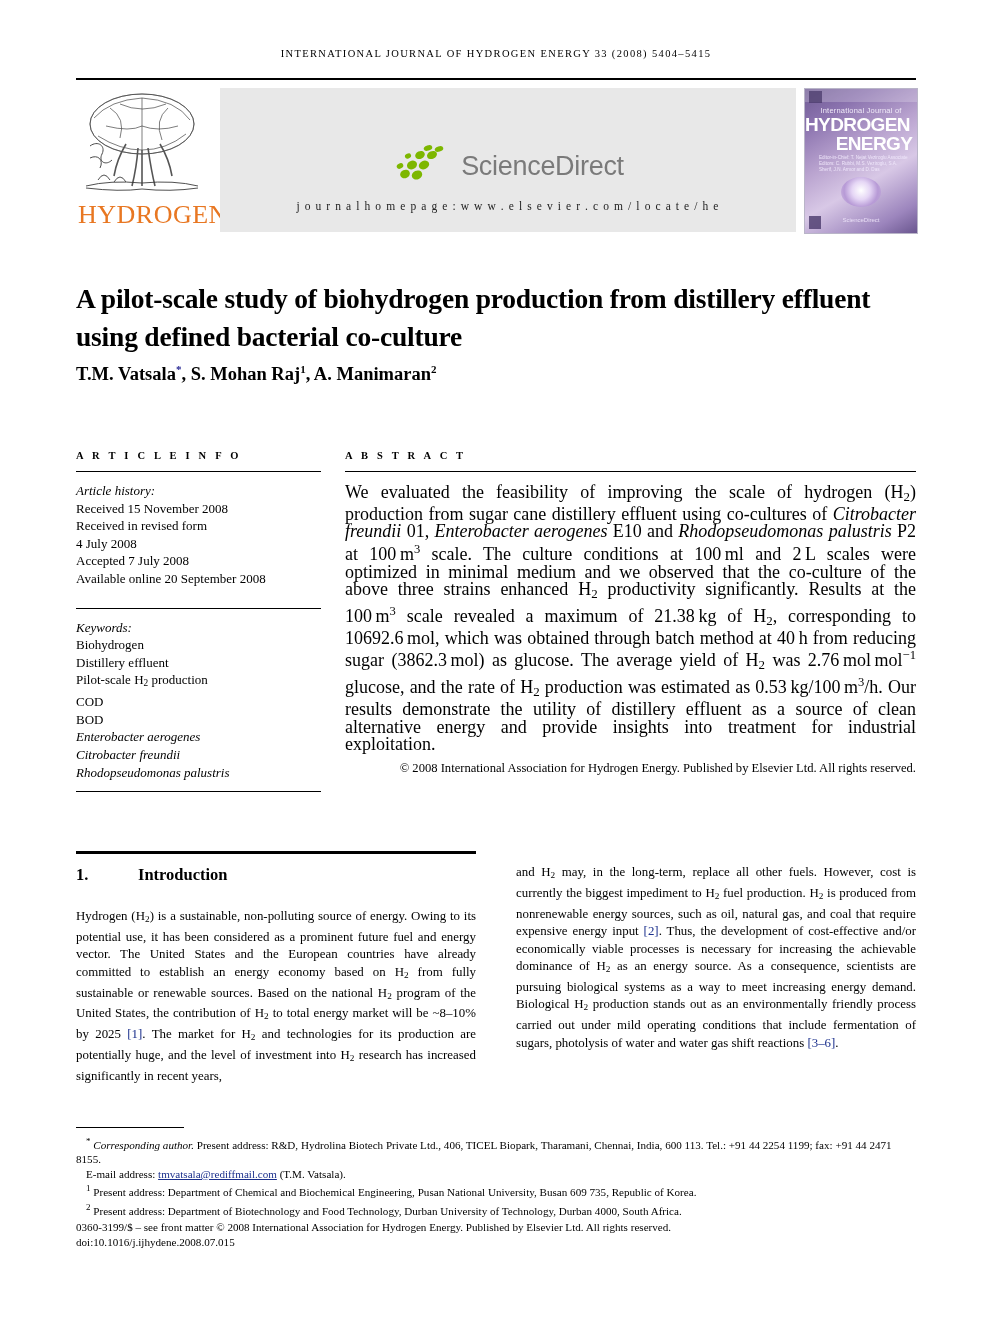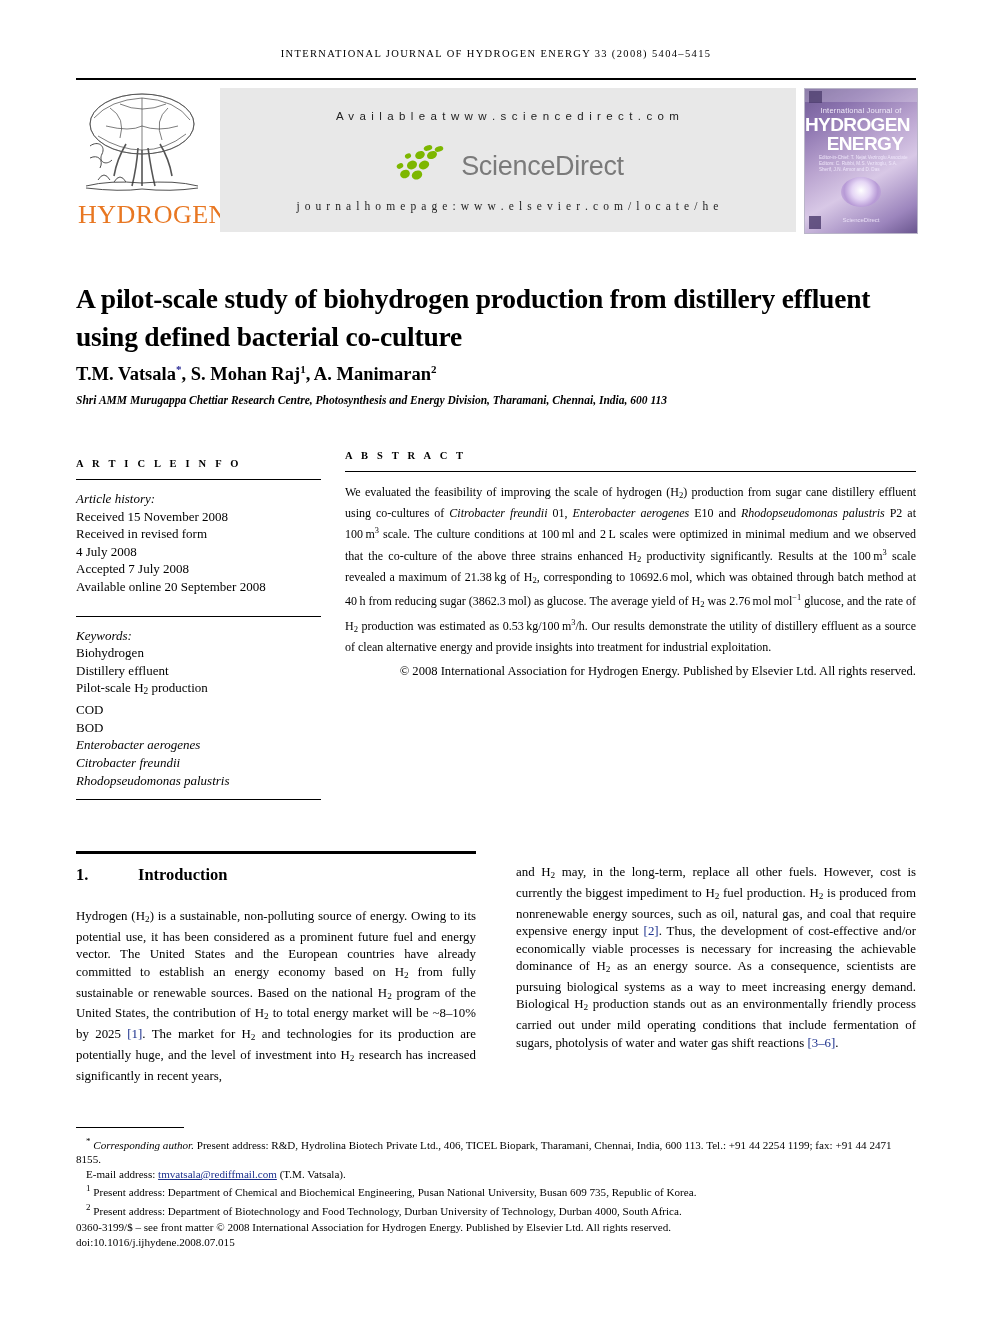--- a/index.html
+++ b/index.html
@@ -154,21 +154,21 @@
     position: absolute; left: 0; top: 26px; width: 112px;
     text-align: left;
     font-family: "Liberation Sans", sans-serif;
     font-weight: bold;
     font-size: 19px;
     line-height: 19px;
     color: #ffffff;
     letter-spacing: -0.6px;
   }
   .cover-h2 {
-    position: absolute; left: 4px; top: 45px; width: 112px;
+    position: absolute; left: 13px; top: 45px; width: 112px;
     text-align: center;
     font-family: "Liberation Sans", sans-serif;
     font-weight: bold;
     font-size: 19px;
     line-height: 19px;
     color: #ffffff;
     letter-spacing: -0.6px;
   }
   .cover-eds {
     position: absolute; left: 14px; top: 66px; width: 90px;
@@ -222,21 +222,21 @@
     left: 76px; top: 392px;
     width: 840px;
     font-family: "Liberation Serif", serif;
     font-style: italic;
     font-size: 11.5px;
     line-height: 16px;
     font-weight: 600;
   }
 
   
-  .infobox { position: absolute; left: 76px; top: 450px; width: 245px; margin-top: 8px; }
+  .infobox { position: absolute; left: 76px; top: 450px; width: 245px; }
   .absbox  { position: absolute; left: 345px; top: 450px; width: 571px; }
 
   .sec-head {
     font-family: "Liberation Serif", serif;
     font-weight: bold;
     font-size: 10.5px;
     letter-spacing: 3.2px;
     text-transform: uppercase;
   }
   .hr-thin {
@@ -253,21 +253,21 @@
     line-height: 17.6px;
   }
   .info-body .ital { font-style: italic; }
   .kw-gap { height: 14px; }
   .hr-mid { height: 1px; background: #000; margin: 6px 0 0 0; }
   .hr-bottom { height: 1px; background: #000; margin-top: 10px; }
 
   .abs-body {
     margin-top: 12px;
     font-family: "Liberation Serif", serif;
-    font-size: 12px;
+    font-size: 18px;
     line-height: 17.6px;
     text-align: justify;
   }
   .abs-copy {
     margin-top: 6px;
     font-family: "Liberation Serif", serif;
     font-size: 12.6px;
     line-height: 17.6px;
     text-align: right;
   }
@@ -367,21 +367,20 @@
             <path d="M6 100 Q40 104 62 101 Q90 104 118 100"></path>
             <path d="M18 92 Q24 82 30 92"></path>
             <path d="M34 94 Q40 84 46 94"></path>
           </g>
         </svg>
       </div>
       <div class="elsevier-wordmark">HYDROGEN</div>
     </div>
 
     <div class="sd-banner">
-      <div class="sd-available">A v a i l a b l e   a t   w w w . s c i e n c e d i r e c t . c o m</div>
       <div class="sd-logo">
         <span class="sd-logo-inner">
           <span class="sd-leaves">
             <svg width="60" height="40" viewBox="0 0 60 40">
               <g fill="#7DB700">
                 <ellipse cx="13" cy="30" rx="5" ry="4.2" transform="rotate(-25 13 30)"></ellipse>
                 <ellipse cx="25" cy="31" rx="5.4" ry="4.4" transform="rotate(-25 25 31)"></ellipse>
                 <ellipse cx="20" cy="21" rx="5.2" ry="4.2" transform="rotate(-25 20 21)"></ellipse>
                 <ellipse cx="32" cy="21" rx="5.4" ry="4.2" transform="rotate(-25 32 21)"></ellipse>
                 <ellipse cx="28" cy="11" rx="5" ry="3.8" transform="rotate(-25 28 11)"></ellipse>
@@ -414,21 +413,20 @@
       <div class="cover-hb"></div>
     </div>
   </div>
 
   <h1 class="title">A pilot-scale study of biohydrogen production from distillery effluent using defined bacterial co-culture</h1>
 
   <div class="authors">
     <span>T.M. Vatsala</span><sup class="author-star">*</sup><span>, S. Mohan Raj</span><sup>1</sup><span>, A. Manimaran</span><sup>2</sup>
   </div>
 
-  <div class="affiliation">Shri AMM Murugappa Chettiar Research Centre, Photosynthesis and Energy Division, Tharamani, Chennai, India, 600 113</div>
 
   <div class="infobox">
     <div class="sec-head">A R T I C L E   I N F O</div>
     <div class="hr-thin"></div>
     <div class="info-body">
       <div class="ital">Article history:</div>
       <div>Received 15 November 2008</div>
       <div>Received in revised form</div>
       <div>4 July 2008</div>
       <div>Accepted 7 July 2008</div>

